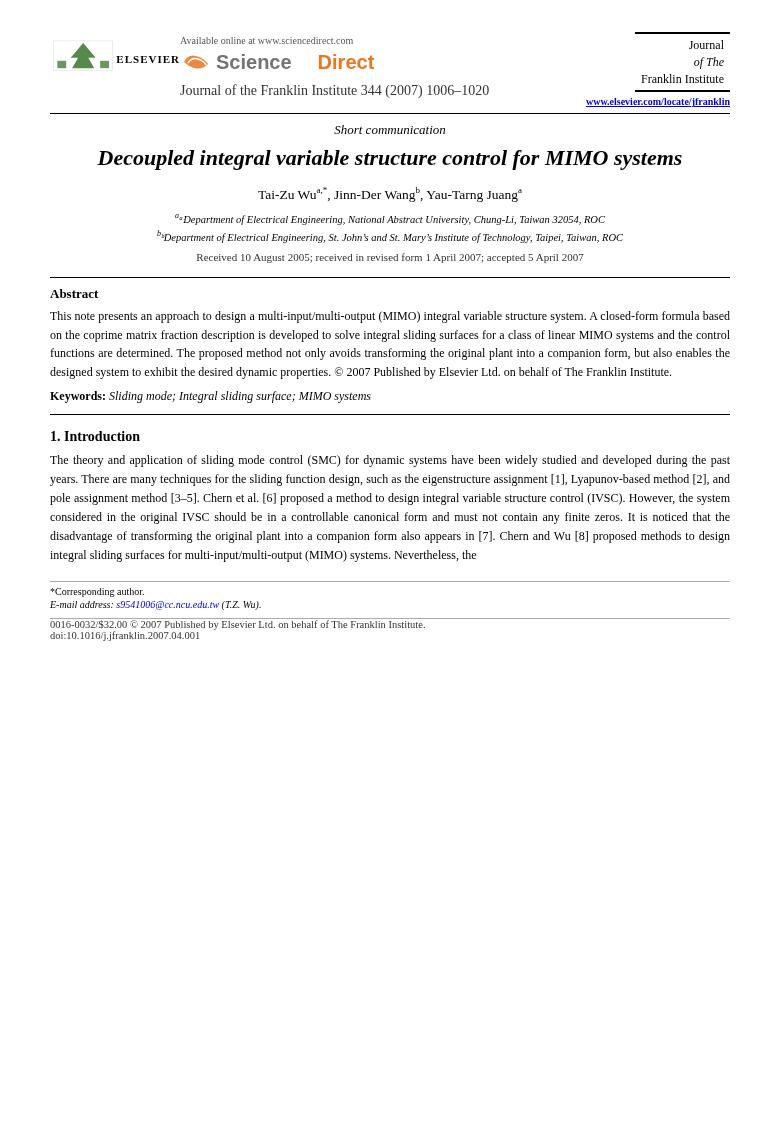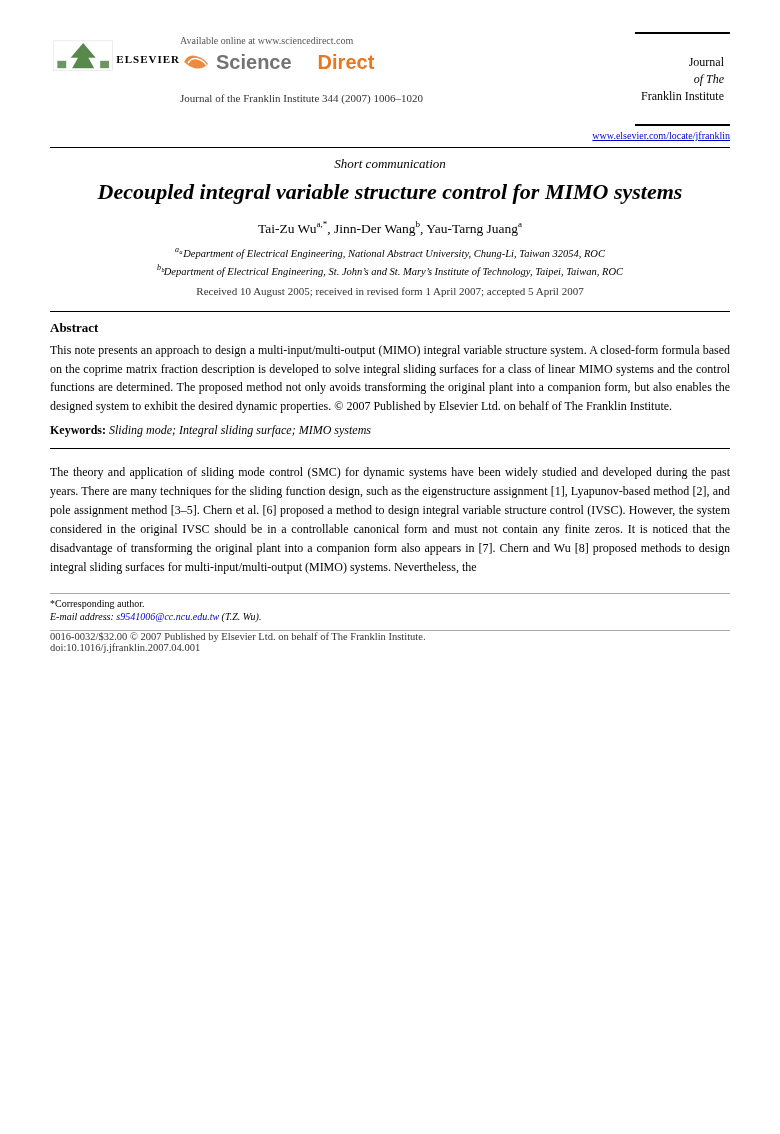--- a/index.html
+++ b/index.html
@@ -56,49 +56,50 @@
       display: flex;
       align-items: center;
       margin-bottom: 6px;
     }
     .sd-icon {
       width: 32px;
       height: 24px;
       margin-right: 4px;
     }
     .journal-line {
-      font-size: 11px;
+      font-size: 14px;
       color: #333;
-      margin-top: 12px;
+      margin-top: 3px;
     }
     .header-right {
       width: 140px;
       display: flex;
       flex-direction: column;
       align-items: flex-end;
       padding-top: 2px;
     }
     .journal-box {
       border-top: 2px solid #000;
       border-bottom: 2px solid #000;
-      padding: 20px 6px;
+      padding: 3px 6px;
       text-align: right;
       margin-bottom: 4px;
     }
     .journal-box-title {
       font-size: 12px;
       line-height: 1.4;
     }
     .journal-box-title em {
       font-style: italic;
     }
     .elsevier-link {
       font-size: 10px;
       color: #0000cc;
       text-decoration: underline;
+      font-weight: bold;
     }
     .header-divider {
       border: none;
       border-top: 1px solid #000;
       margin: 6px 0 8px 0;
     }
     
     .short-comm {
       text-align: center;
       font-size: 13px;
@@ -278,20 +279,21 @@
     <div class="abstract-text">This note presents an approach to design a multi-input/multi-output (MIMO) integral variable structure system. A closed-form formula based on the coprime matrix fraction description is developed to solve integral sliding surfaces for a class of linear MIMO systems and the control functions are determined. The proposed method not only avoids transforming the original plant into a companion form, but also enables the designed system to exhibit the desired dynamic properties. © 2007 Published by Elsevier Ltd. on behalf of The Franklin Institute.</div>
     <div class="keywords">
       <strong>Keywords:</strong>
       <span>Sliding mode; Integral sliding surface; MIMO systems</span>
     </div>
   </div>
 
   <hr class="section-divider">
 
   <div class="intro-section">
+    <div class="section-number">1.  Introduction</div>
     <div class="body-text">
       The theory and application of sliding mode control (SMC) for dynamic systems have been widely studied and developed during the past years. There are many techniques for the sliding function design, such as the eigenstructure assignment [1], Lyapunov-based method [2], and pole assignment method [3–5]. Chern et al. [6] proposed a method to design integral variable structure control (IVSC). However, the system considered in the original IVSC should be in a controllable canonical form and must not contain any finite zeros. It is noticed that the disadvantage of transforming the original plant into a companion form also appears in [7]. Chern and Wu [8] proposed methods to design integral sliding surfaces for multi-input/multi-output (MIMO) systems. Nevertheless, the
     </div>
   </div>
 
   <hr class="footer-divider">
   <div class="footnote">
     <span>*Corresponding author.</span>
   </div>
   <div class="footnote">

